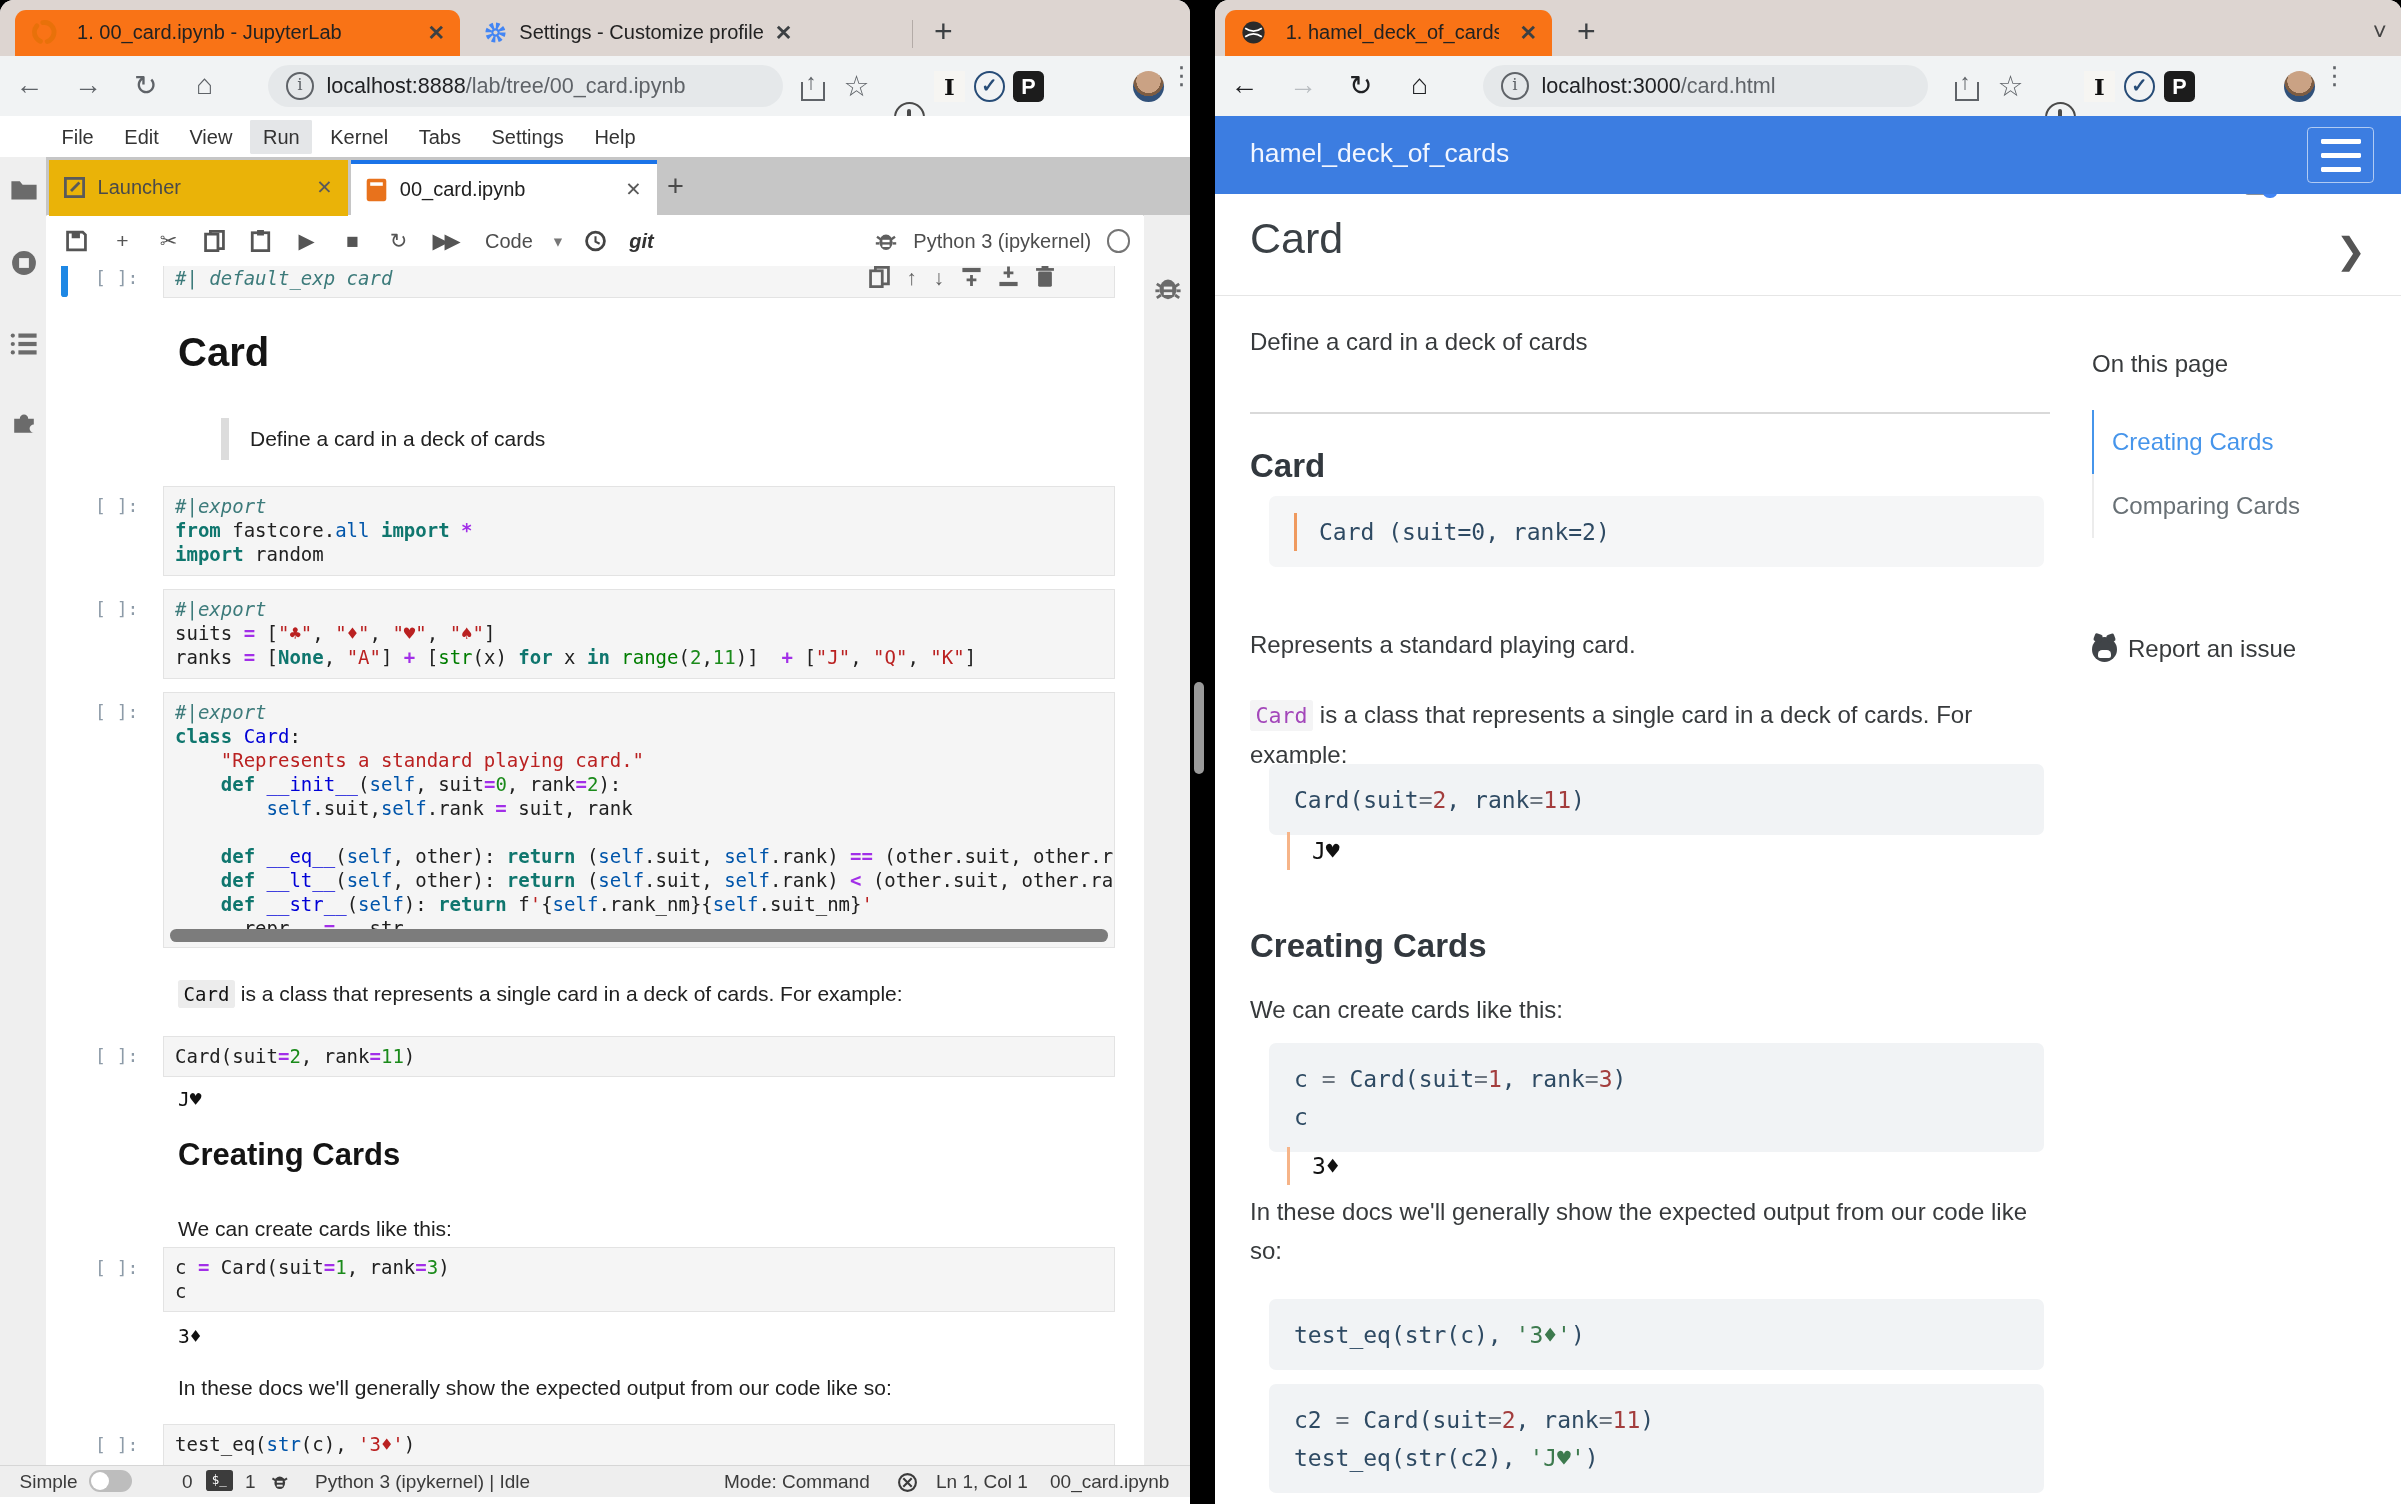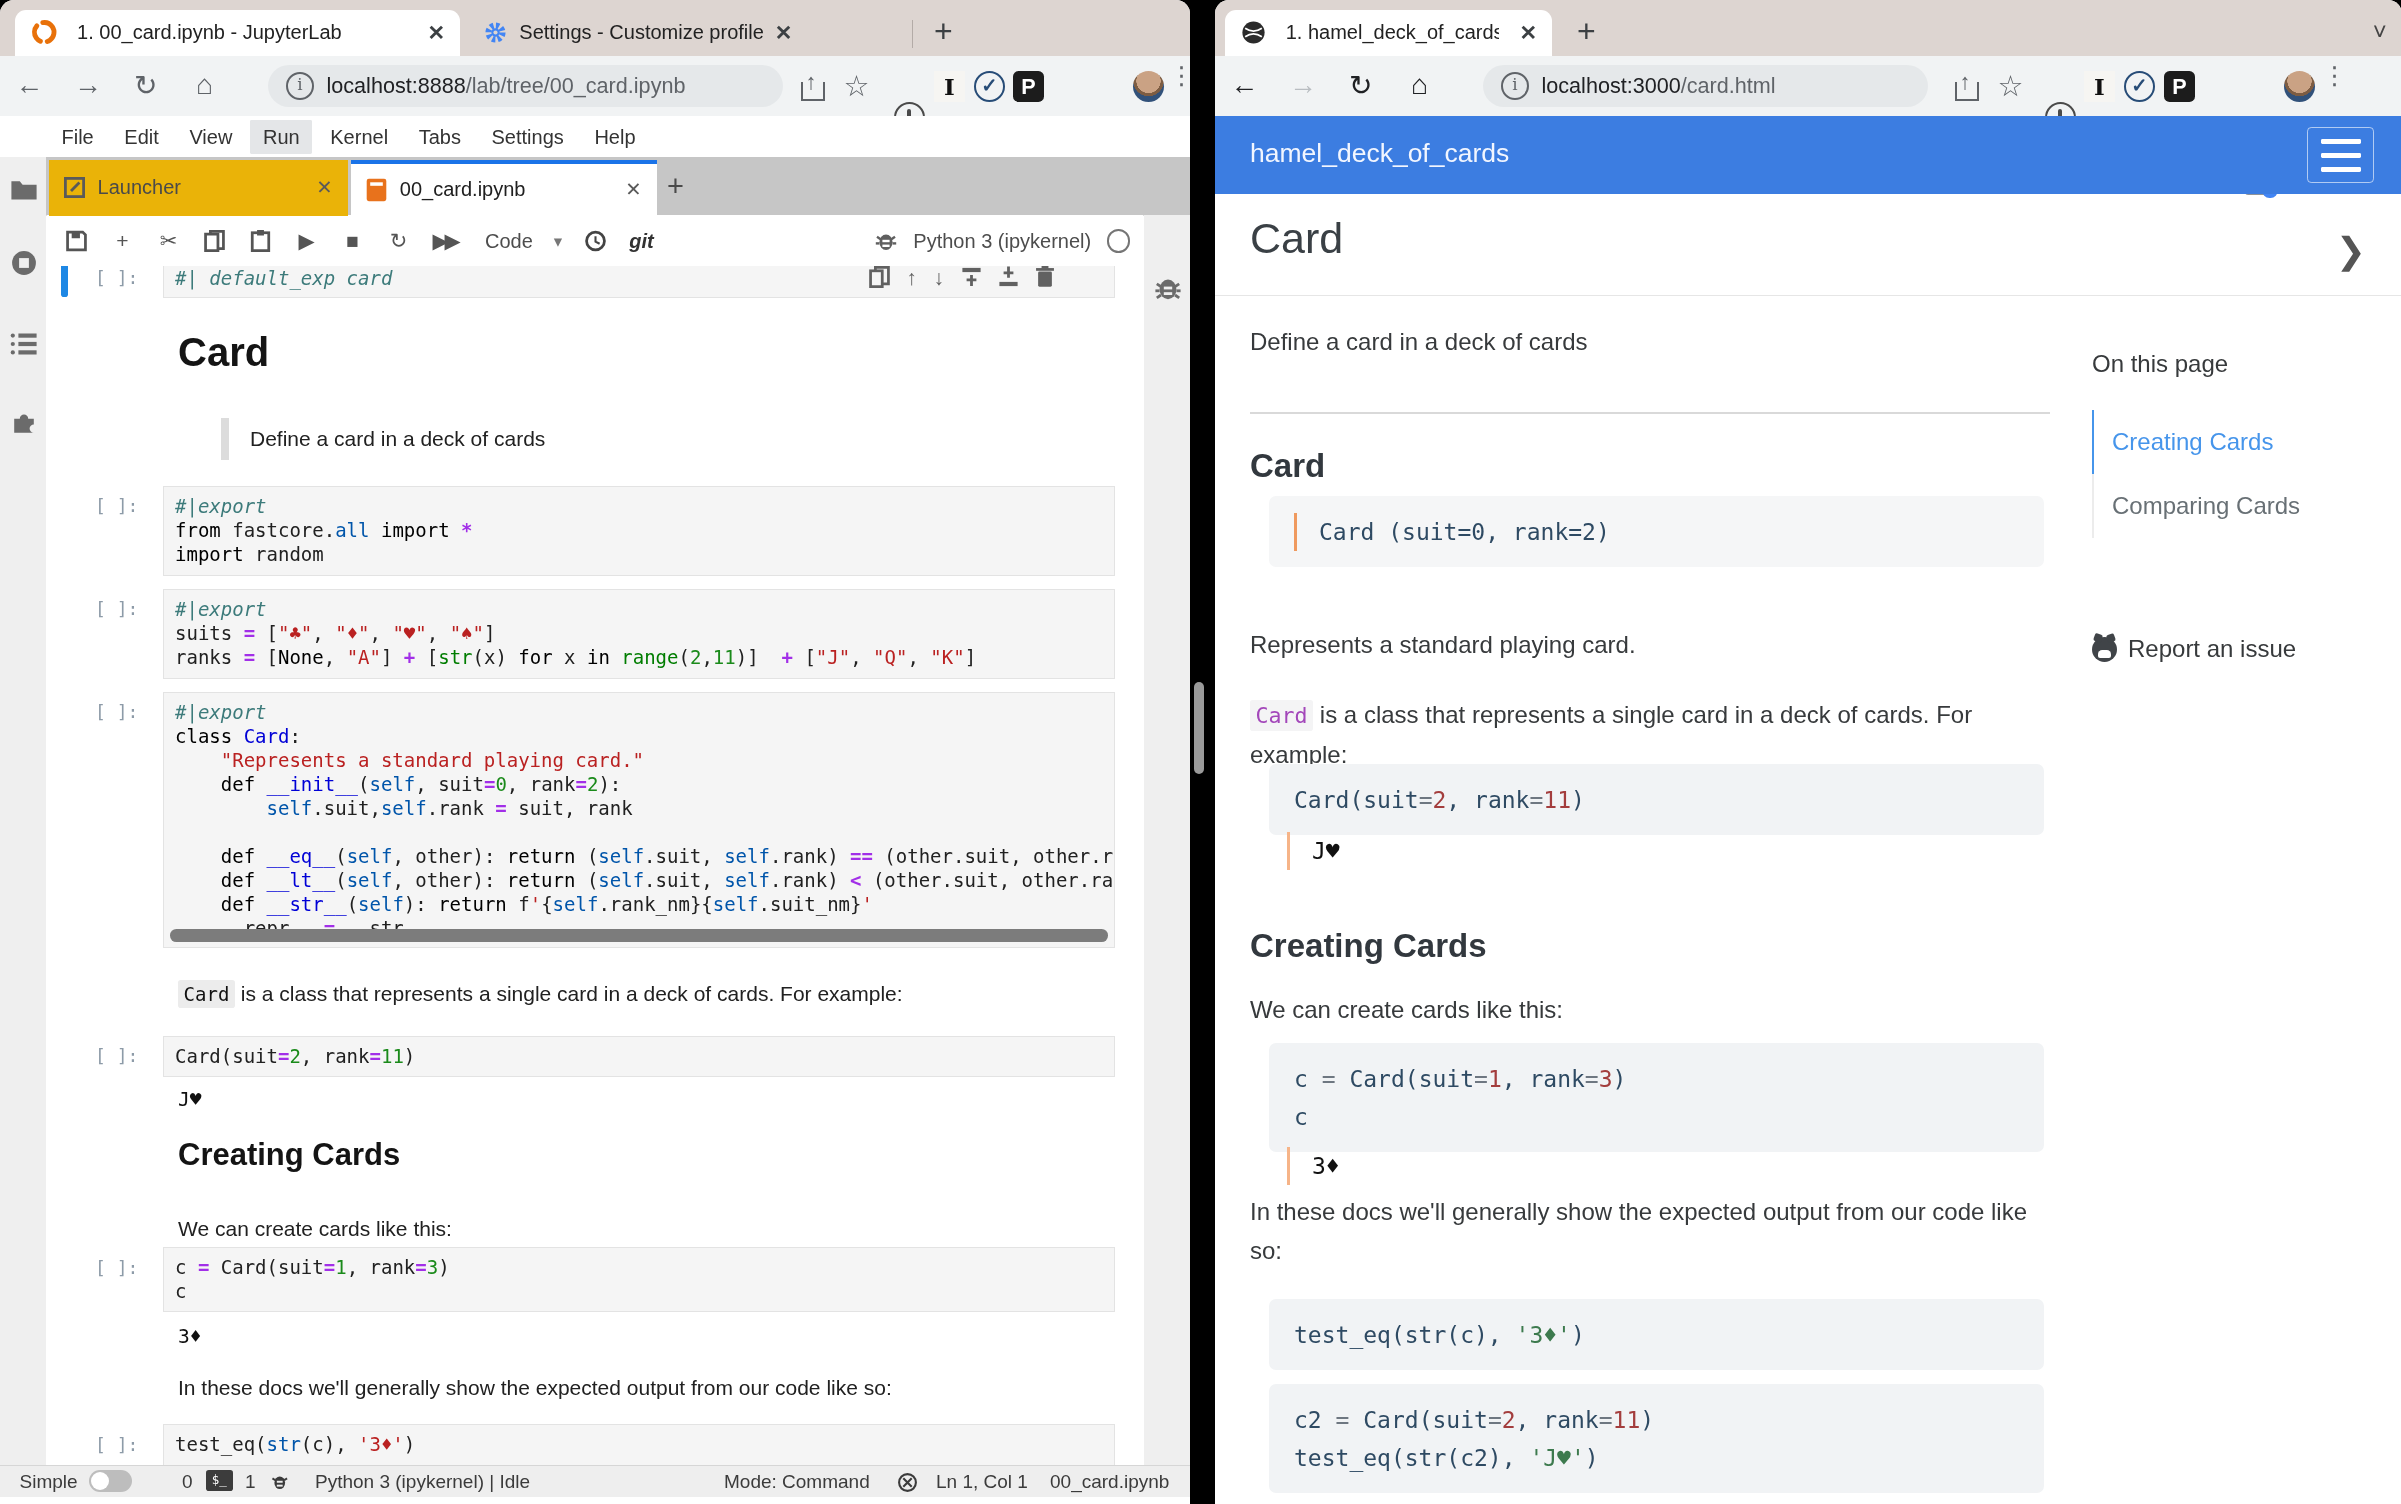--- a/index.html
+++ b/index.html
@@ -6,21 +6,21 @@
   #stage{position:relative;width:2401px;height:1505px;background:#000;overflow:hidden;
          font-family:"Liberation Sans",sans-serif;-webkit-font-smoothing:antialiased;}
   .win{position:absolute;top:0;background:#fff;border-radius:14px 14px 0 0;overflow:hidden;}
   #win-left{left:0;width:1190px;height:1505px;}
   #win-right{left:1215px;width:1187px;height:1505px;}
 
   
   .tabstrip{position:absolute;top:0;left:0;right:0;height:56px;background:#ddd5d1;}
   .ctab{position:absolute;top:9.7px;height:46px;border-radius:11px 11px 0 0;display:flex;
         align-items:center;gap:11px;padding:0 15.3px;font-size:20px;color:#222;box-sizing:border-box;}
-  .ctab.active{background:#ffffff;gap:20px;}
+  .ctab.active{background:#f97316;gap:20px;}
   .ctab .title{white-space:nowrap;overflow:hidden;max-width:327px;}
   .tab-close{color:#3c4043;font-size:21px;font-weight:bold;}
   .newtab-btn{position:absolute;top:12.5px;font-size:32px;color:#3c4043;font-weight:300;}
   .tabsep{position:absolute;top:19.5px;width:1.4px;height:28px;background:#b3aba7;}
   .tabchev{position:absolute;top:18px;right:15.3px;font-size:24px;color:#444;}
   .toolbar{position:absolute;top:56px;left:0;right:0;height:60px;background:#f1f3f4;border-bottom:1.4px solid #dcdcdc;}
   .navbtn{position:absolute;top:12.5px;font-size:28px;color:#5f6368;}
   .navbtn.dim{color:#b9bdc1;}
   .omnibox{position:absolute;top:9px;height:42px;background:#e5e8ea;border-radius:21px;
            display:flex;align-items:center;padding:0 18px;gap:12.5px;font-size:21.6px;color:#202124;box-sizing:border-box;}
@@ -76,21 +76,21 @@
   .toggle::before{content:"";position:absolute;left:2.1px;top:2.1px;width:18px;height:18px;border-radius:50%;background:#fff;}
   .termchip{position:absolute;top:4.2px;width:26.5px;height:21px;background:#3c3c3c;border-radius:2.8px;color:#fff;
             font-family:"DejaVu Sans Mono",monospace;font-size:12.5px;line-height:19.5px;text-align:center;}
   .nb{position:absolute;left:46px;top:266px;right:46px;bottom:31px;background:#fff;overflow:hidden;}
 
   .cellbar{position:absolute;left:15.3px;width:7px;background:#1e88e5;border-radius:2.8px;}
   .prompt{position:absolute;left:49px;width:70px;font:18px/24px "DejaVu Sans Mono",monospace;color:#8d9ba8;}
   .cell{position:absolute;left:117px;width:952px;background:#f5f5f5;border:1.4px solid #e3e3e3;box-sizing:border-box;
         padding:7px 11px;overflow:hidden;}
   .jlcode .cl{height:24px;white-space:pre;font:19px/24px "DejaVu Sans Mono",monospace;color:#212121;}
-  .t-cmt{color:#3d7b7b;font-style:italic}.t-kw{color:#000000;font-weight:normal}.t-bi{color:#007d00}
+  .t-cmt{color:#3d7b7b;font-style:italic}.t-kw{color:#0f766e;font-weight:bold}.t-bi{color:#007d00}
   .t-df{color:#0000d6}.t-v2{color:#0055aa}.t-st{color:#ba2121}.t-nm{color:#1a8a1a}
   .t-op{color:#a22fe8;font-weight:bold}.t-tx{color:#212121}
   .cell-tools{position:absolute;right:90px;display:flex;gap:16.7px;}
   .cell-tools svg{display:block}
   .hscroll{position:absolute;left:124px;width:938px;height:12.5px;background:#7c7c7c;border-radius:6.3px;}
   .md-h1{position:absolute;left:132px;font-size:40px;font-weight:600;color:#141414;}
   .md-h2{position:absolute;left:132px;font-size:31px;font-weight:600;color:#141414;}
   .md-p{position:absolute;left:132px;font-size:21px;color:#212121;}
   .md-quote{position:absolute;left:175px;border-left:8.4px solid #dcdcdc;padding-left:21px;font-size:21px;color:#212121;
             line-height:42px;height:42px;}

